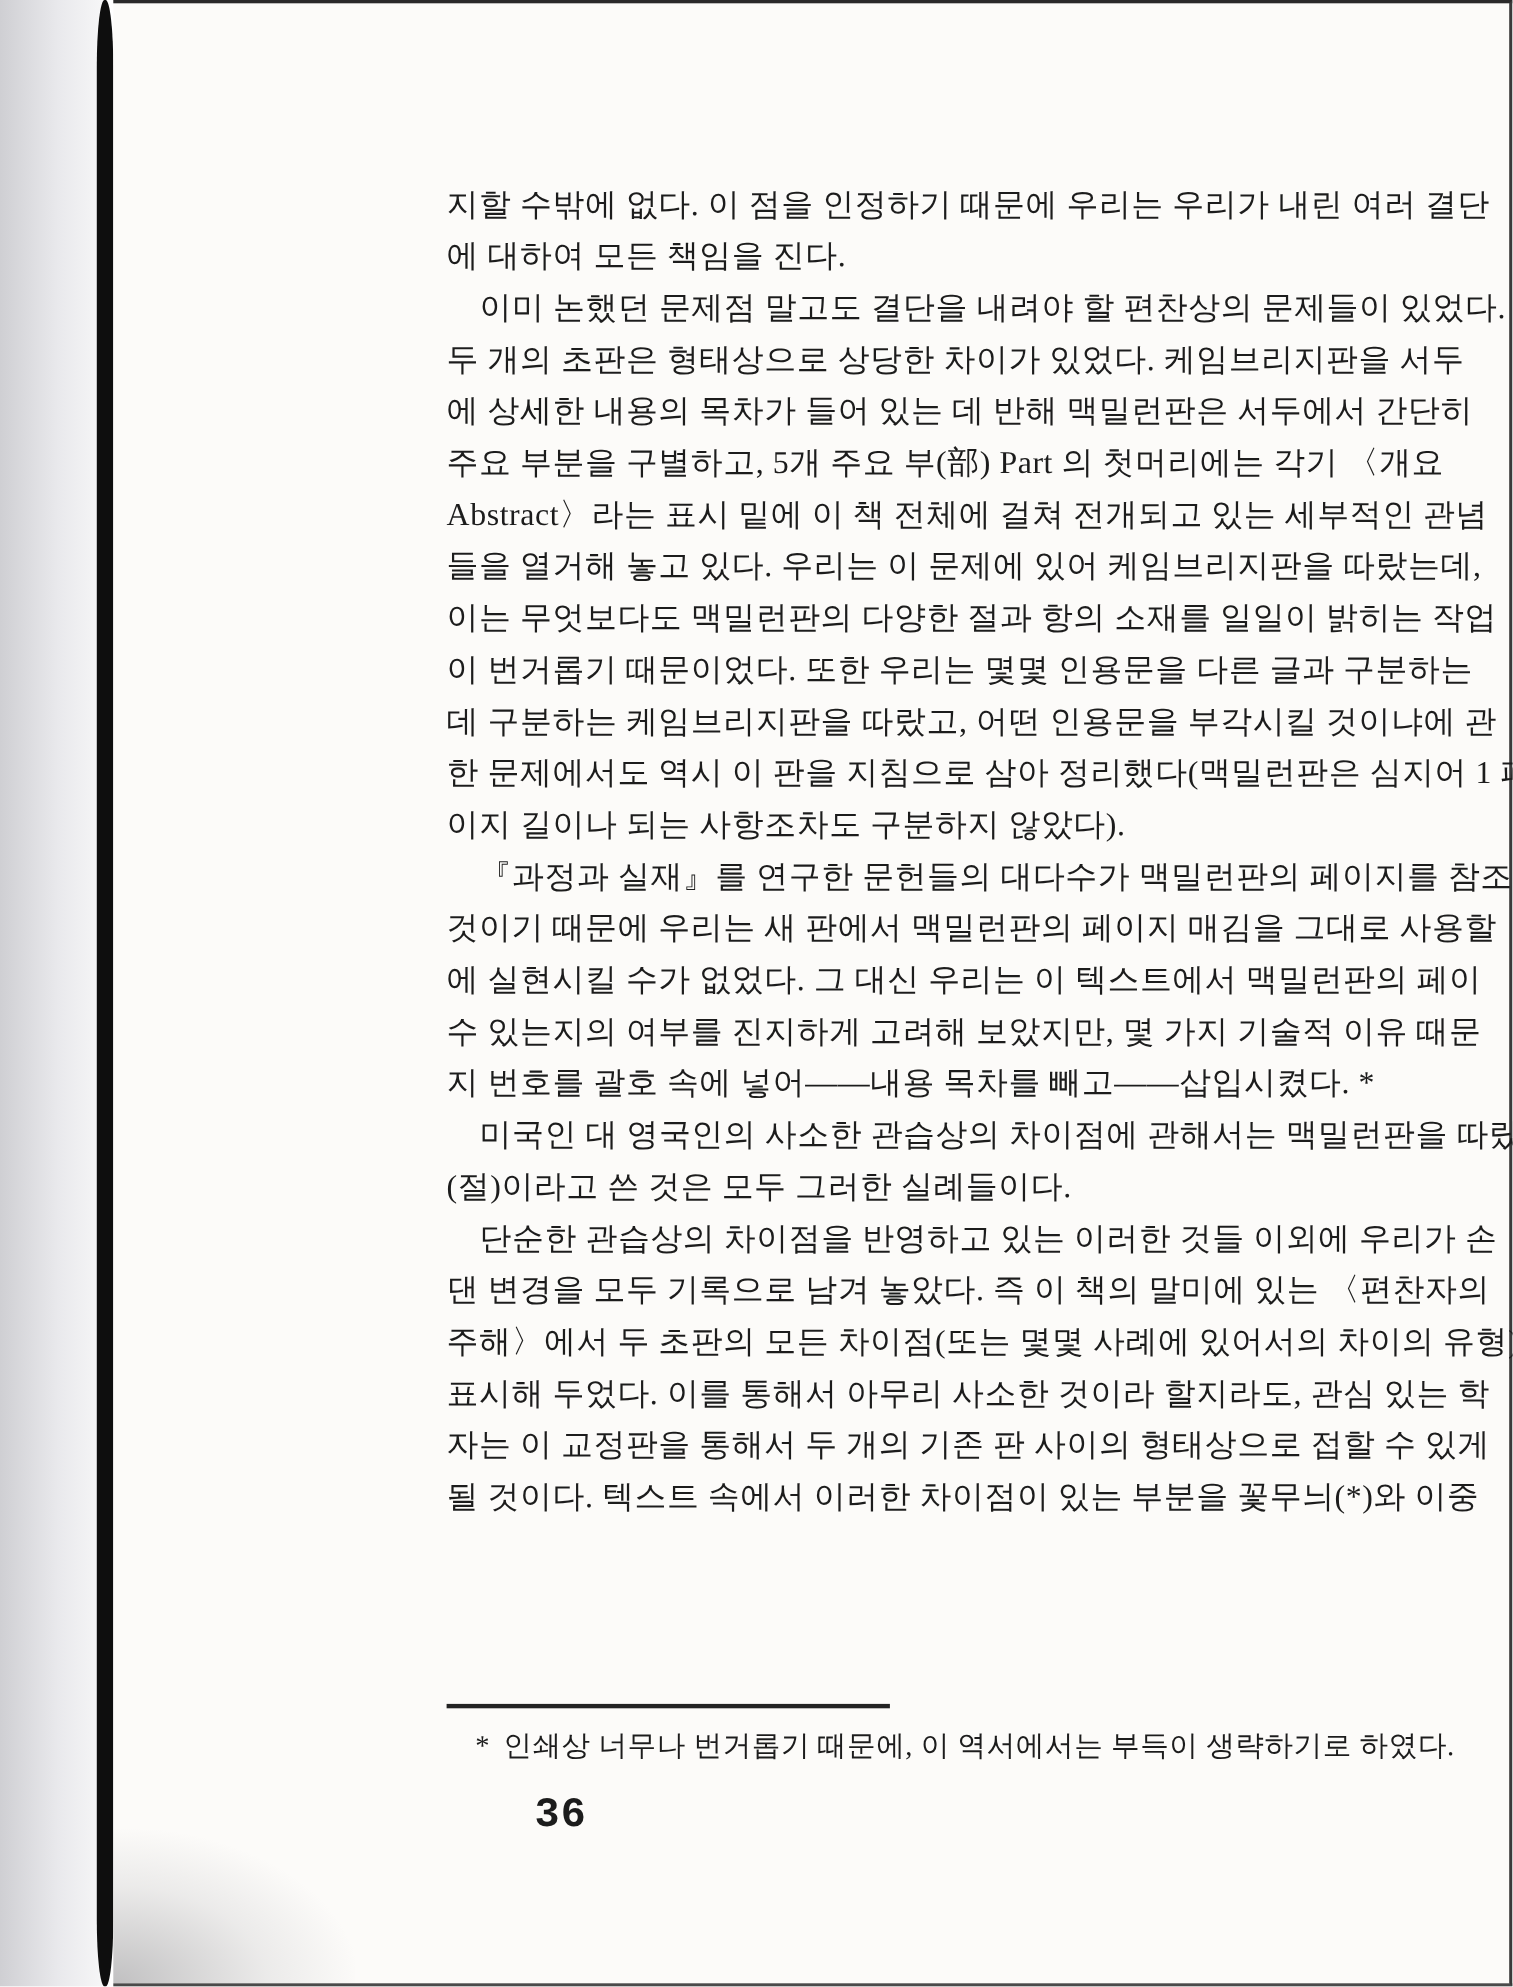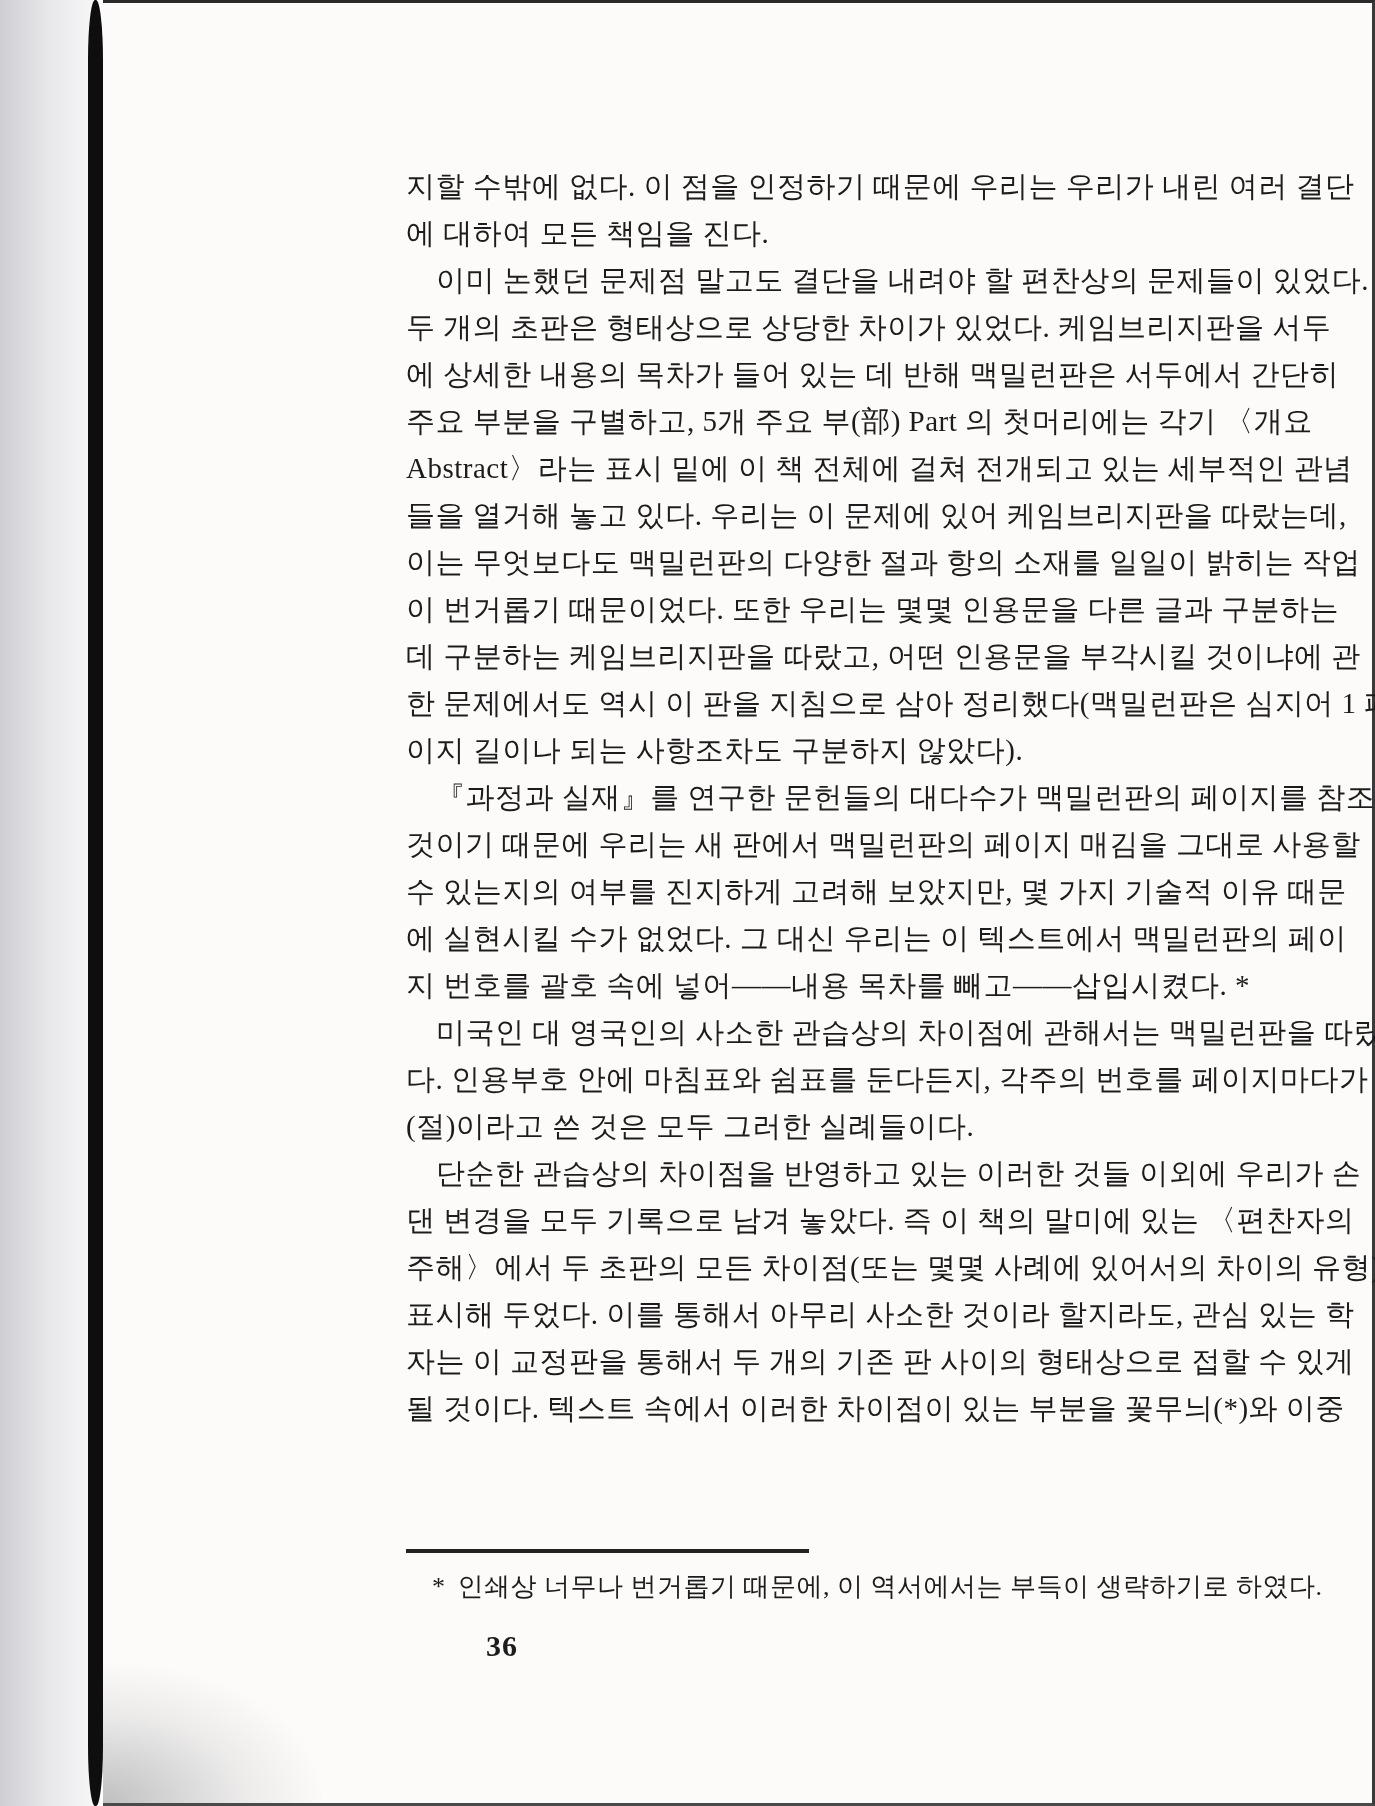--- a/index.html
+++ b/index.html
@@ -45,21 +45,21 @@
     position:absolute;left:303px;top:1546px;width:403px;height:4px;background:#232323;
   }
   .footnote{
     position:absolute;left:303px;top:1562px;width:810px;
     font-size:26px;line-height:44px;letter-spacing:.5px;
     padding-left:26px;white-space:nowrap;text-align:center;
   }
   .footnote .fn-marker{padding-right:12px;}
   .page-number{
     position:absolute;left:383px;top:1626px;
-    font-size:30px;font-weight:700;letter-spacing:1px;
+    font-size:38px;font-weight:700;letter-spacing:1px;font-family:Liberation Mono, monospace;
   }
 </style>
 </head>
 <body>
 
 <div class="left-gutter"></div>
 <div class="spine-bar"></div>
 
 <div class="page-sheet">
   <div class="text-body">
@@ -71,25 +71,24 @@
       <div class="line">주요 부분을 구별하고, 5개 주요 부(部) Part 의 첫머리에는 각기 〈개요</div>
       <div class="line">Abstract〉라는 표시 밑에 이 책 전체에 걸쳐 전개되고 있는 세부적인 관념</div>
       <div class="line">들을 열거해 놓고 있다. 우리는 이 문제에 있어 케임브리지판을 따랐는데,</div>
       <div class="line">이는 무엇보다도 맥밀런판의 다양한 절과 항의 소재를 일일이 밝히는 작업</div>
       <div class="line">이 번거롭기 때문이었다. 또한 우리는 몇몇 인용문을 다른 글과 구분하는</div>
       <div class="line">데 구분하는 케임브리지판을 따랐고, 어떤 인용문을 부각시킬 것이냐에 관</div>
       <div class="line">한 문제에서도 역시 이 판을 지침으로 삼아 정리했다(맥밀런판은 심지어 1 페</div>
       <div class="line endline">이지 길이나 되는 사항조차도 구분하지 않았다).</div>
       <div class="line indent">『과정과 실재』를 연구한 문헌들의 대다수가 맥밀런판의 페이지를 참조한</div>
       <div class="line">것이기 때문에 우리는 새 판에서 맥밀런판의 페이지 매김을 그대로 사용할</div>
+      <div class="line">에 실현시킬 수가 없었다. 그 대신 우리는 이 텍스트에서 맥밀런판의 페이</div>
       <div class="line">수 있는지의 여부를 진지하게 고려해 보았지만, 몇 가지 기술적 이유 때문</div>
-      <div class="line">에 실현시킬 수가 없었다. 그 대신 우리는 이 텍스트에서 맥밀런판의 페이</div>
       <div class="line endline">지 번호를 괄호 속에 넣어——내용 목차를 빼고——삽입시켰다. *</div>
       <div class="line indent">미국인 대 영국인의 사소한 관습상의 차이점에 관해서는 맥밀런판을 따랐</div>
-      <div class="line">다. 인용부호 안에 마침표와 쉼표를 둔다든지, 각주의 번호를 페이지마다가</div>
       <div class="line endline">(절)이라고 쓴 것은 모두 그러한 실례들이다.</div>
       <div class="line indent">단순한 관습상의 차이점을 반영하고 있는 이러한 것들 이외에 우리가 손</div>
       <div class="line">댄 변경을 모두 기록으로 남겨 놓았다. 즉 이 책의 말미에 있는 〈편찬자의</div>
       <div class="line">주해〉에서 두 초판의 모든 차이점(또는 몇몇 사례에 있어서의 차이의 유형)을</div>
       <div class="line">표시해 두었다. 이를 통해서 아무리 사소한 것이라 할지라도, 관심 있는 학</div>
       <div class="line">자는 이 교정판을 통해서 두 개의 기존 판 사이의 형태상으로 접할 수 있게</div>
       <div class="line">될 것이다. 텍스트 속에서 이러한 차이점이 있는 부분을 꽃무늬(*)와 이중</div>
     </div>
 
   <div class="footnote-rule"></div>

